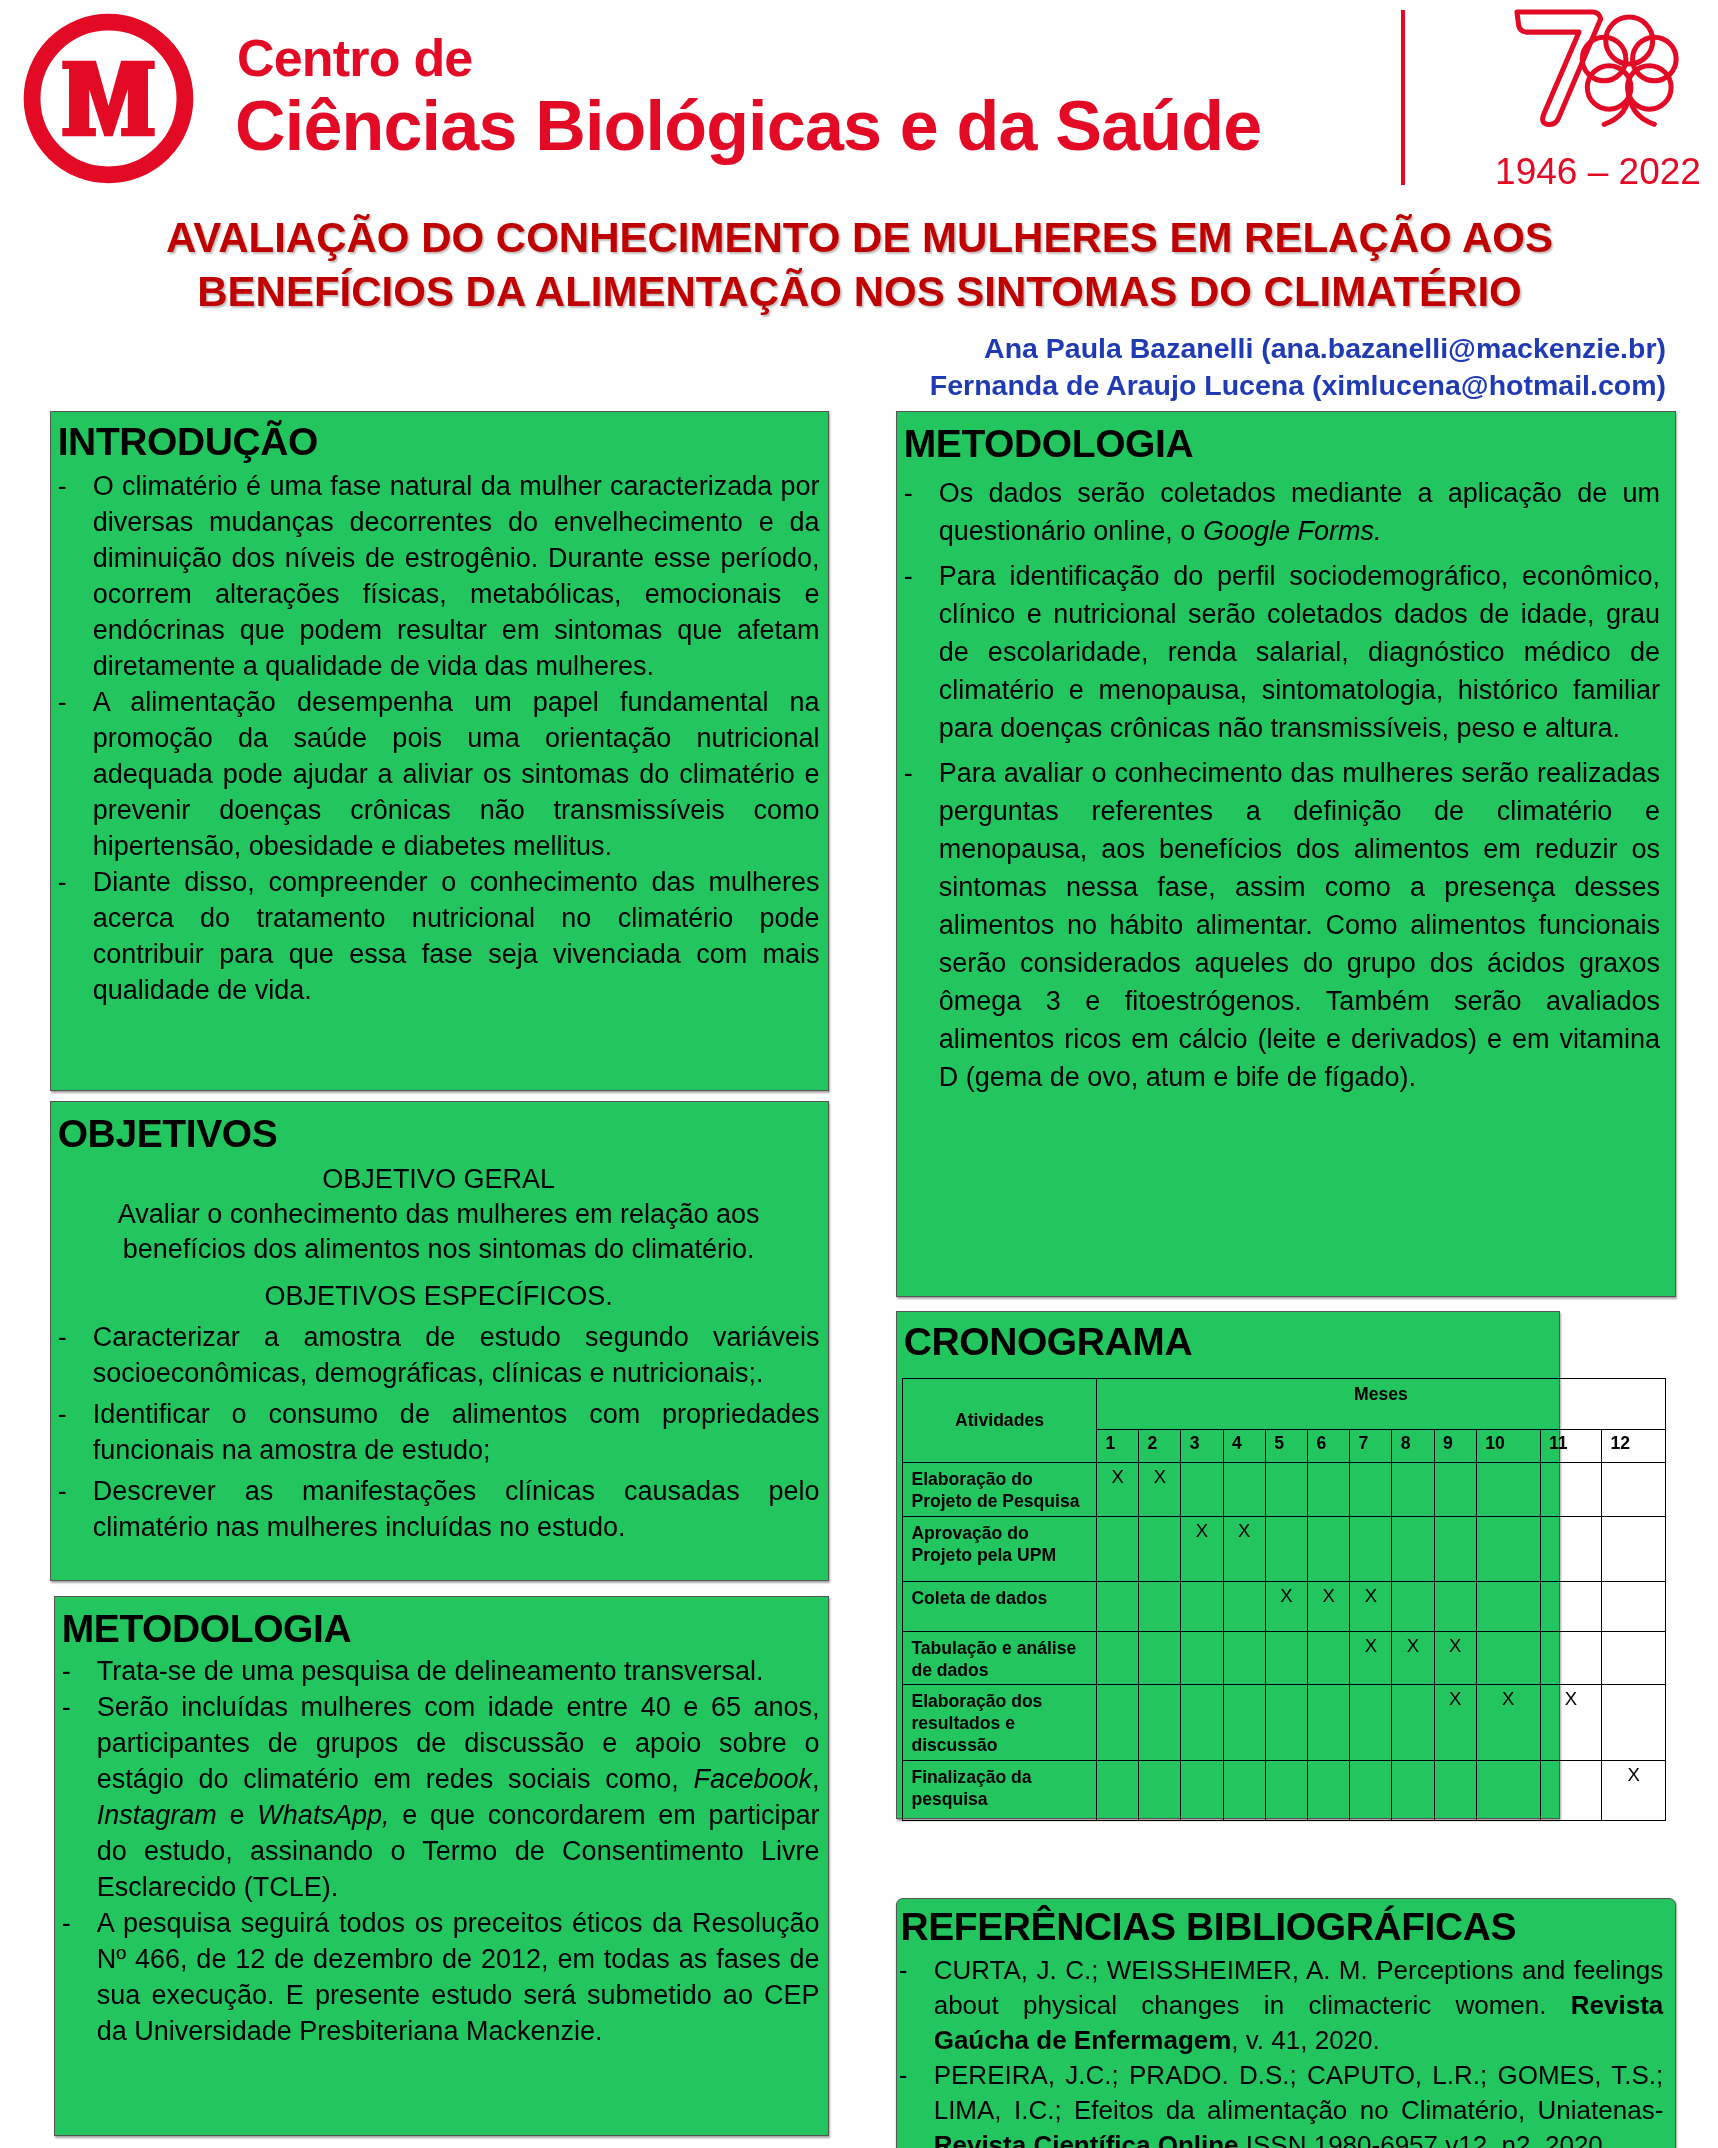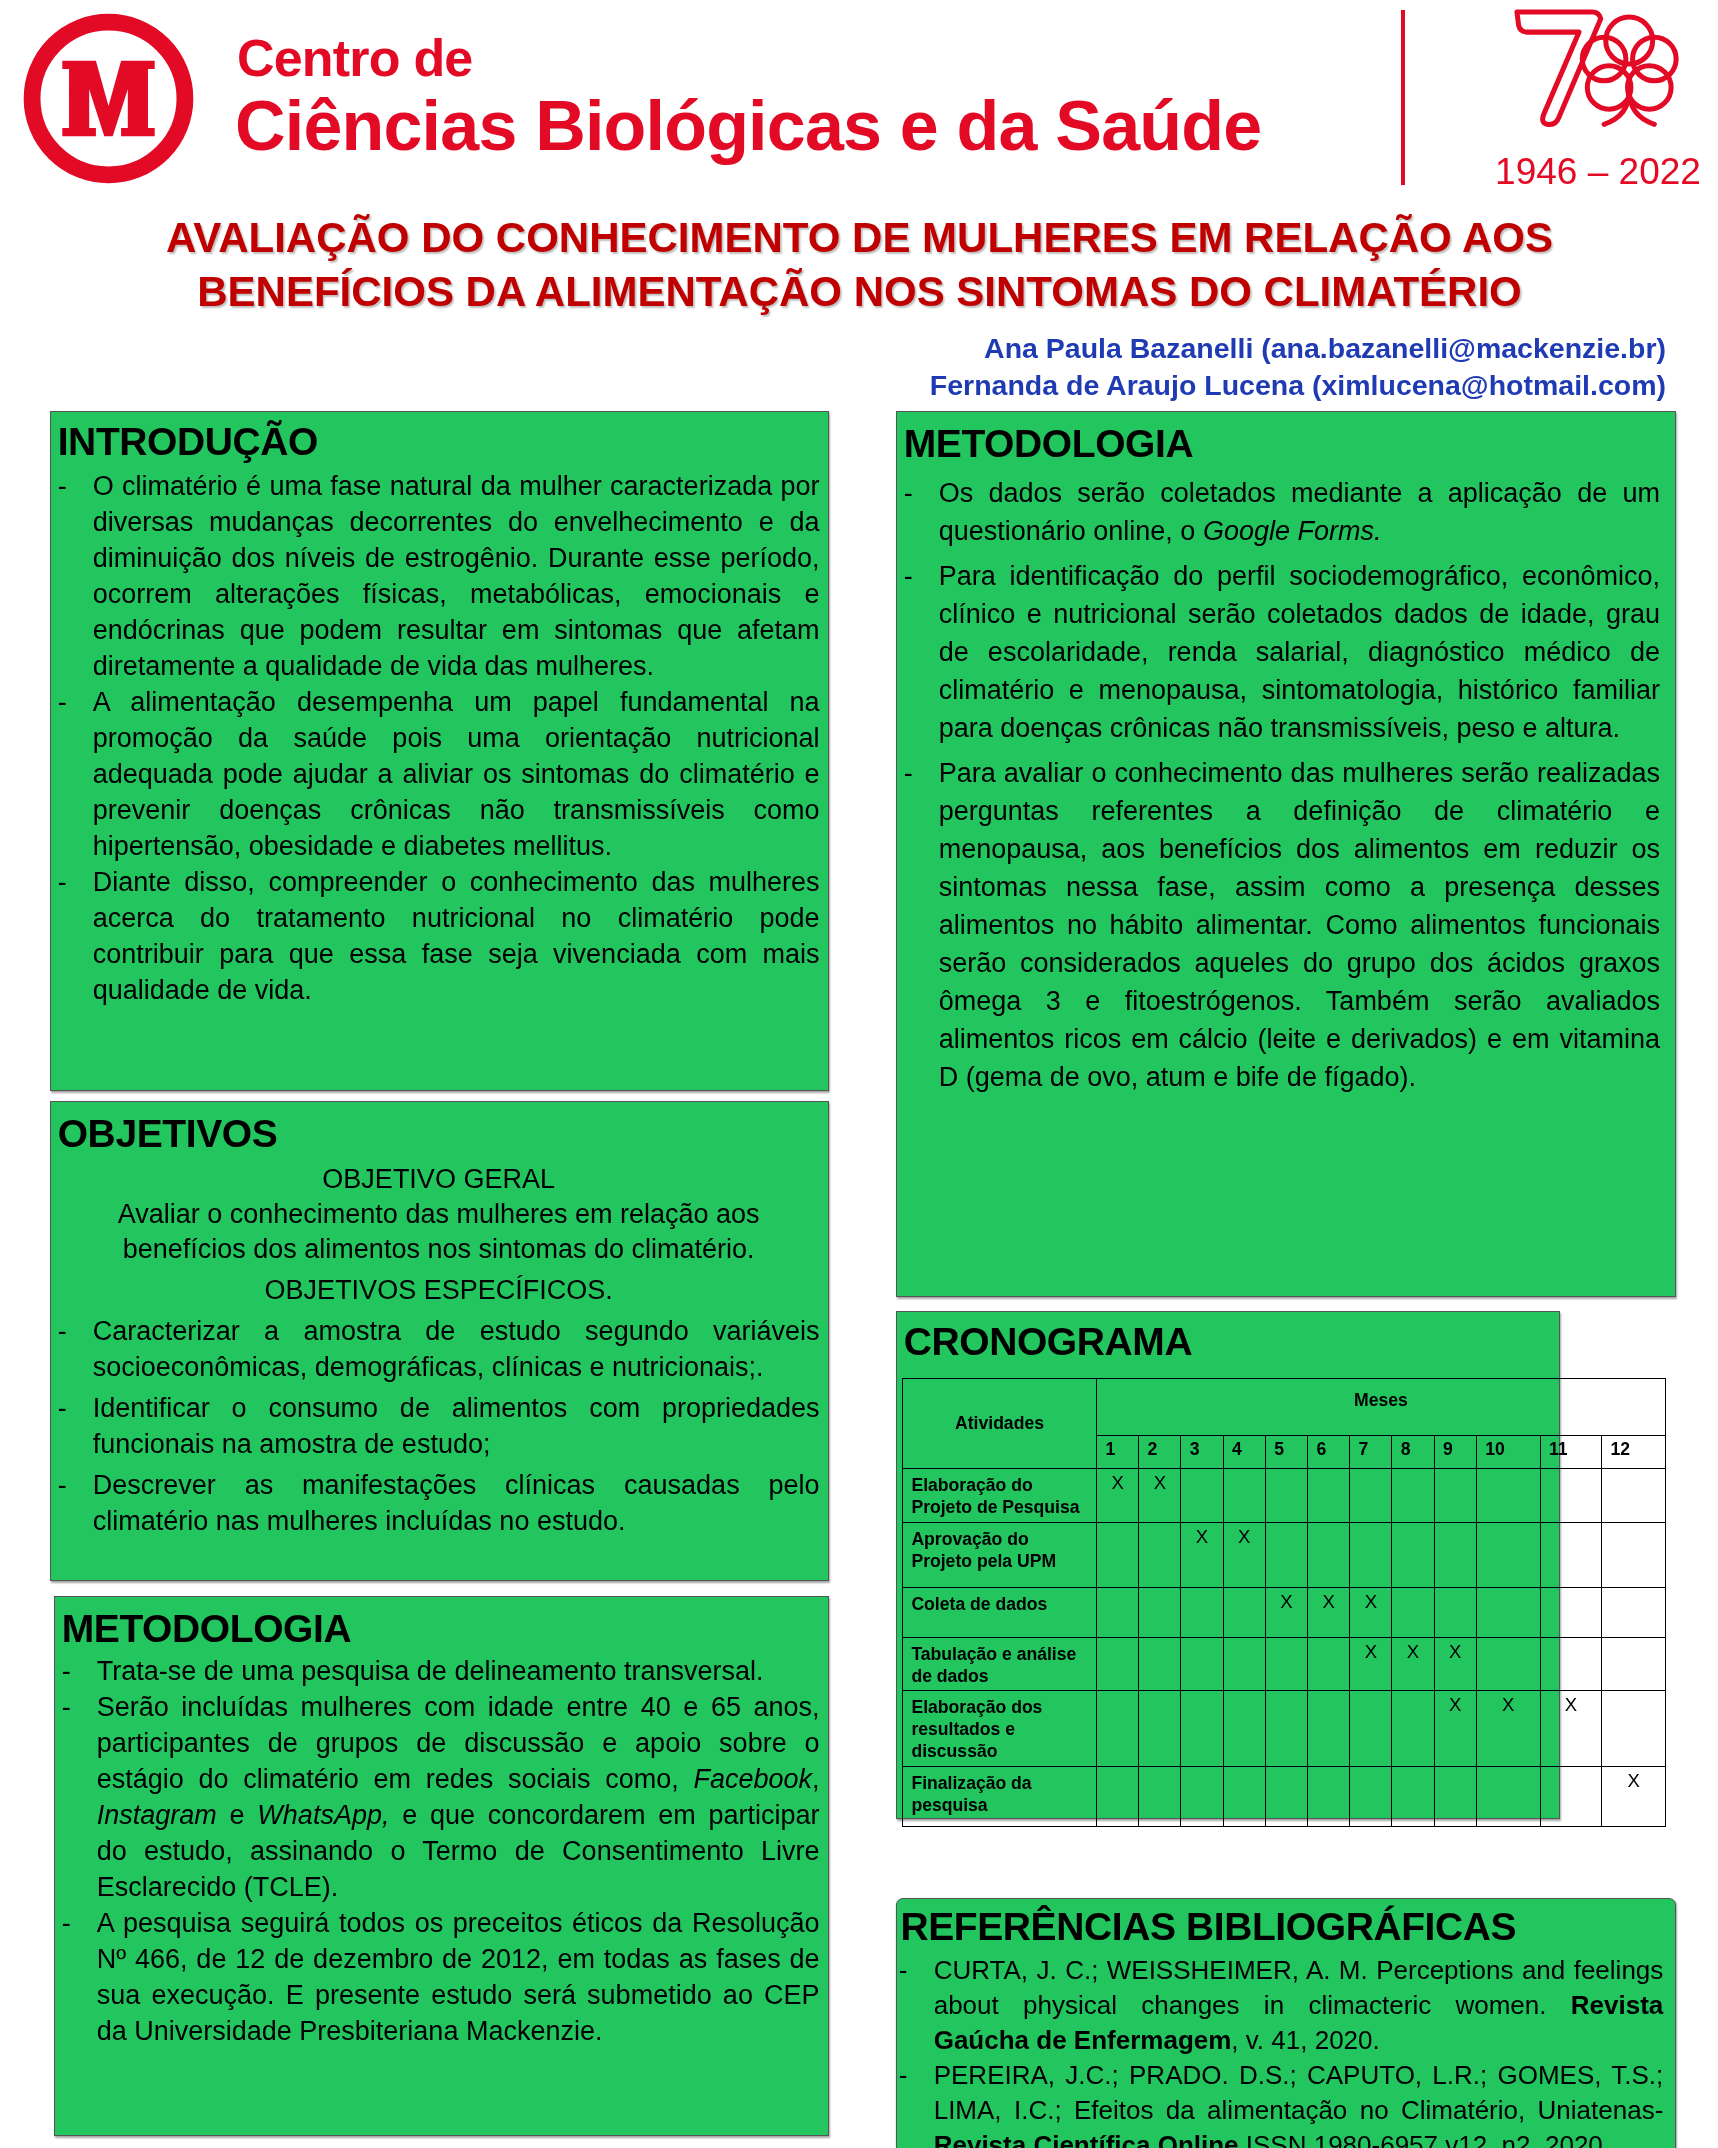--- a/index.html
+++ b/index.html
@@ -33,37 +33,37 @@
                 text-align-last:left; }
   .bullets li::before { content:"-"; position:absolute; left:0; top:0; }
 
   #intro { left:50px; top:411px; width:779px; height:680px; padding:10px 8.4px 0 6.7px; }
   #intro h2 { margin-bottom:6.7px; }
   #intro .bullets li { font-size:27px; line-height:36px; }
 
   #objetivos { left:50px; top:1101px; width:779px; height:480px; padding:11.7px 8.4px 0 6.7px; }
   #objetivos h2 { margin-bottom:8.4px; }
   .obj-sub { text-align:center; font-size:27px; line-height:36px; }
-  .obj-geral-text { text-align:center; font-size:27px; line-height:35px; margin-bottom:5px; }
+  .obj-geral-text { text-align:center; font-size:27px; line-height:35px; margin-bottom:11px; }
   #objetivos .bullets li { font-size:27px; line-height:36px; margin-top:5px; }
 
   #metodologia-left { left:54px; top:1596px; width:775px; height:540px; padding:11.7px 8.4px 0 6.7px; }
   #metodologia-left h2 { margin-bottom:5px; }
   #metodologia-left .bullets li { font-size:27px; line-height:36px; }
 
   #metodologia-right { left:896px; top:411px; width:780px; height:886px; padding:11.7px 15px 0 6.7px; }
   #metodologia-right h2 { margin-bottom:11.7px; }
   #metodologia-right .bullets li { font-size:27px; line-height:38px; margin-bottom:6.7px; }
 
   #cronograma { left:896px; top:1311px; width:664px; height:508px; padding:10px 8.4px 0 6.7px; }
   #cronograma h2 { margin-bottom:17px; }
   table.crono { border-collapse:collapse; width:764px; margin-left:-1.7px; font-size:17.6px; }
   table.crono th, table.crono td { border:1.7px solid #000; padding:0; vertical-align:top; }
   .crono .act-head { width:193px; text-align:center; vertical-align:middle; font-weight:bold; font-size:17.6px; }
-  .crono .meses-head { height:45px; text-align:center; font-weight:bold; font-size:17.6px; padding-top:11px; }
+  .crono .meses-head { height:45px; text-align:center; font-weight:bold; font-size:17.6px; padding-top:5px; }
   .crono .month { height:28.5px; text-align:left; font-weight:bold; padding:3.4px 0 0 8.4px; font-size:17.6px; }
   .crono .act { font-weight:bold; text-align:left; padding:5px 6.7px 0 8.4px; line-height:22px; }
   .crono .cell { text-align:center; font-size:18.5px; padding-top:3.4px; }
   .crono tr.r1 td { height:48px; }
   .crono tr.r2 td { height:59px; }
   .crono tr.r3 td { height:44px; }
   .crono tr.r4 td { height:47px; }
   .crono tr.r5 td { height:70px; }
   .crono tr.r6 td { height:54px; }
 

